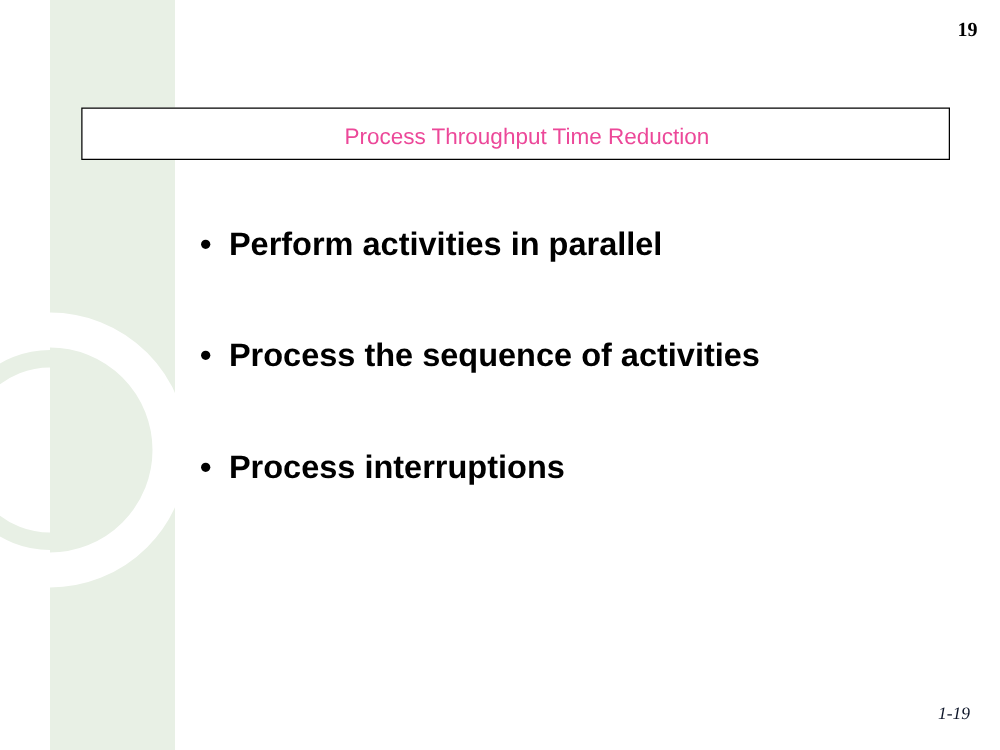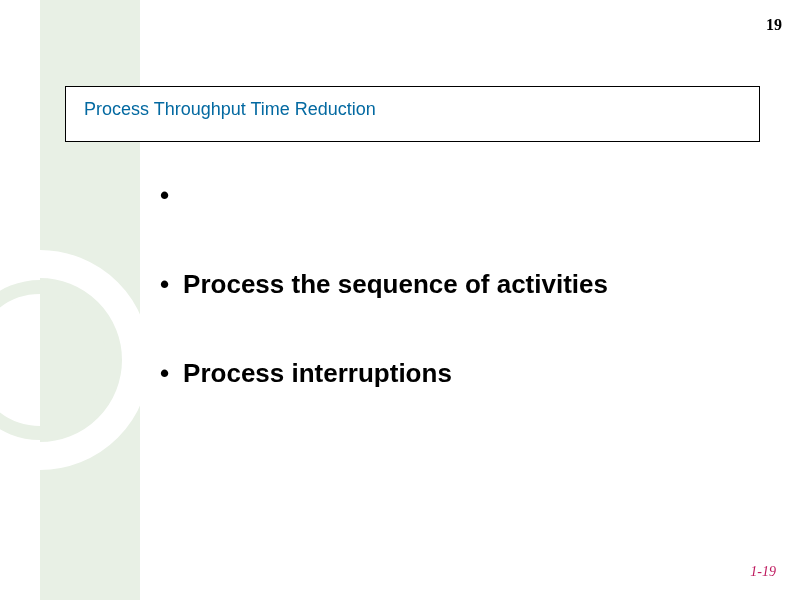--- a/index.html
+++ b/index.html
@@ -1,18 +1,19 @@
 <!DOCTYPE html>
 <html><head>
   <meta charset="utf-8">
   <style>
     * {
       margin: 0;
       padding: 0;
       box-sizing: border-box;
+      text-align: center;
     }
     body {
       width: 800px;
       height: 600px;
       background: #ffffff;
       position: relative;
       font-family: Arial, Helvetica, sans-serif;
       overflow: hidden;
     }
     .sidebar-bg {
@@ -52,28 +53,28 @@
       font-weight: bold;
       font-family: "Times New Roman", serif;
       color: #000;
       z-index: 5;
     }
     .title-box {
       position: absolute;
       left: 65px;
       top: 86px;
       width: 695px;
-      height: 56px;
+      height: 42px;
       border: 1px solid #000;
       background: #ffffff;
       padding-left: 18px;
       padding-top: 12px;
       font-size: 18px;
       font-weight: normal;
-      color: #0369a1;
+      color: #ec4899;
       z-index: 5;
     }
     .bullet-list {
       position: absolute;
       left: 160px;
       top: 180px;
       width: 600px;
       z-index: 5;
     }
     .bullet-item {
@@ -88,38 +89,39 @@
       margin-right: 14px;
       font-size: 26px;
     }
     .page-num-bottom {
       position: absolute;
       bottom: 20px;
       right: 24px;
       font-size: 14px;
       font-style: italic;
       font-family: "Times New Roman", serif;
-      color: #be185d;
+      color: #0f172a;
       z-index: 5;
     }
   </style>
 </head>
 <body>
 
 <div class="sidebar-bg"></div>
 <div class="circle-outer"></div>
 <div class="circle-inner"></div>
 
 <div class="page-num-top">19</div>
 
 <div class="title-box">Process Throughput Time Reduction</div>
 
 <div class="bullet-list">
   <div class="bullet-item">
     <span class="bullet-dot">•</span>
+    <span>Perform activities in parallel</span>
   </div>
   <div class="bullet-item">
     <span class="bullet-dot">•</span>
     <span>Process the sequence of activities</span>
   </div>
   <div class="bullet-item">
     <span class="bullet-dot">•</span>
     <span>Process interruptions</span>
   </div>
 </div>

